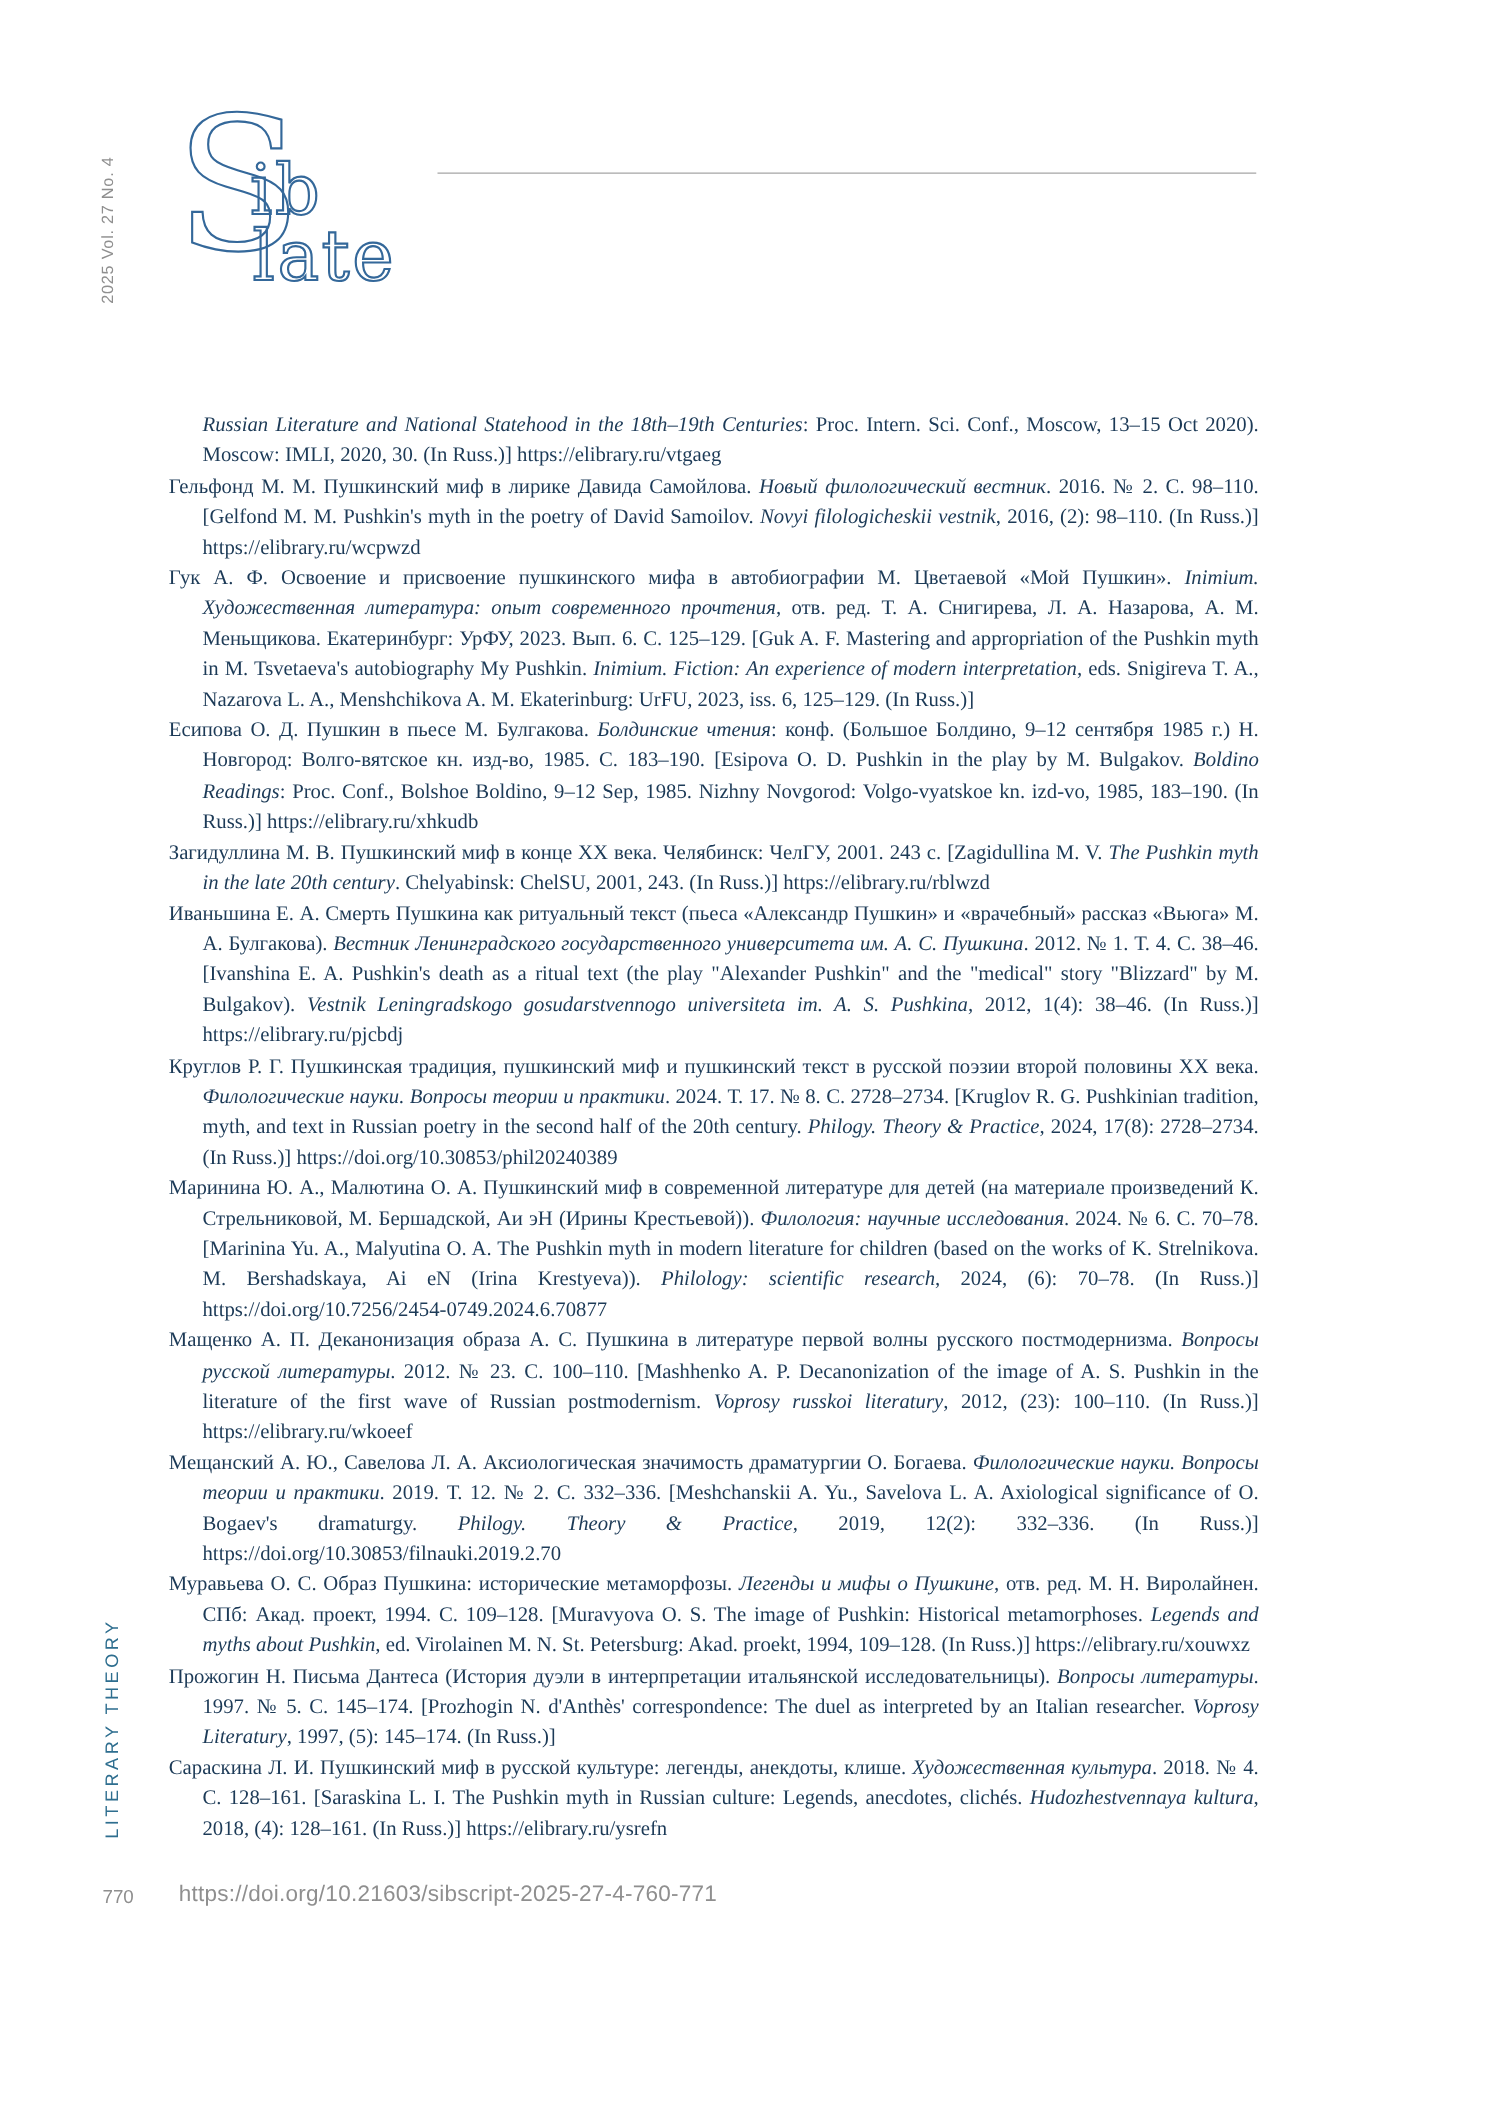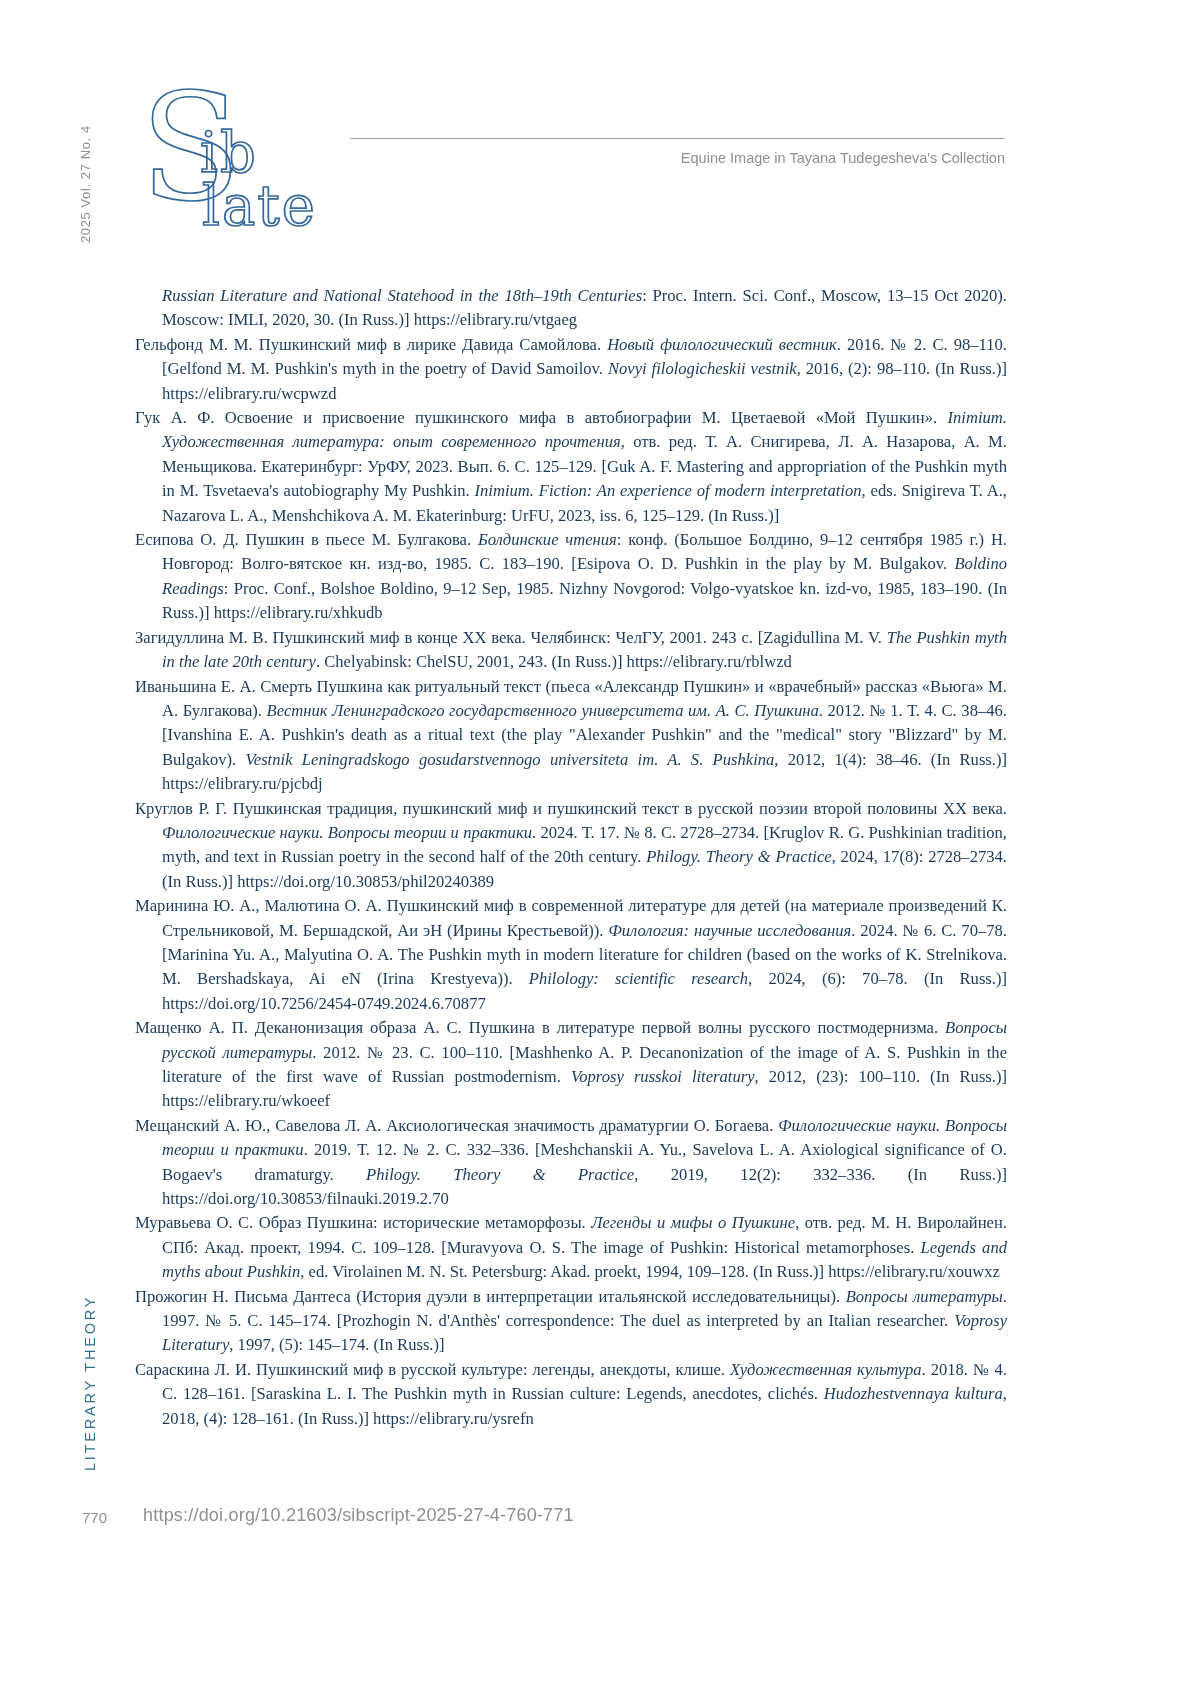--- a/index.html
+++ b/index.html
@@ -94,21 +94,21 @@
     color: #1c3a57;
   }
   .reference {
     font-size: 16.6px;
     line-height: 24.4px;
     text-align: justify;
     padding-left: 27px;
     text-indent: -27px;
     margin: 0;
   }
-  .reference.continuation { text-indent: 0; }
+  .reference.continuation { text-indent: 0; margin-top: 44px; }
   .reference em { font-style: italic; }
   .reference [data-name="reference-url"] { color: inherit; text-decoration: none; cursor: pointer; }
 
   
   .section-label {
     position: absolute;
     left: 82px;
     top: 1276px;
     height: 195px;
     font-family: "Liberation Sans", sans-serif;
@@ -142,21 +142,20 @@
   <div class="logo" data-name="journal-logo">
     <span class="logo-s logo-letter" data-name="logo-letter-s">S</span>
     <div class="logo-lines" data-name="logo-wordmark">
       <span class="logo-top logo-letter" data-name="logo-text-top">ib</span>
       <span class="logo-bottom logo-letter" data-name="logo-text-bottom">late</span>
     </div>
   </div>
 
   <div class="header-right" data-name="running-head">
     <div class="header-rule" data-name="header-rule"></div>
-    <div class="header-title" data-name="running-head-article-title">Equine Image in Tayana Tudegesheva's Collection</div>
   </div>
 
   <div class="content" data-name="references-list">
       <p class="reference continuation" data-name="reference-entry"><em data-name="reference-title-italic">Russian Literature and National Statehood in the 18th–19th Centuries</em><span data-name="reference-text">: Proc. Intern. Sci. Conf., Moscow, 13–15 Oct 2020). Moscow: IMLI, 2020, 30. (In Russ.)] </span><span data-name="reference-url">https://elibrary.ru/vtgaeg</span></p>
       <p class="reference" data-name="reference-entry"><span data-name="reference-text">Гельфонд М. М. Пушкинский миф в лирике Давида Самойлова. </span><em data-name="reference-title-italic">Новый филологический вестник</em><span data-name="reference-text">. 2016. № 2. С. 98–110. [Gelfond M. M. Pushkin's myth in the poetry of David Samoilov. </span><em data-name="reference-title-italic">Novyi filologicheskii vestnik</em><span data-name="reference-text">, 2016, (2): 98–110. (In Russ.)] </span><span data-name="reference-url">https://elibrary.ru/wcpwzd</span></p>
       <p class="reference" data-name="reference-entry"><span data-name="reference-text">Гук А. Ф. Освоение и присвоение пушкинского мифа в автобиографии М. Цветаевой «Мой Пушкин». </span><em data-name="reference-title-italic">Inimium. Художественная литература: опыт современного прочтения</em><span data-name="reference-text">, отв. ред. Т. А. Снигирева, Л. А. Назарова, А. М. Меньщикова. Екатеринбург: УрФУ, 2023. Вып. 6. С. 125–129. [Guk A. F. Mastering and appropriation of the Pushkin myth in M. Tsvetaeva's autobiography My Pushkin. </span><em data-name="reference-title-italic">Inimium. Fiction: An experience of modern interpretation</em><span data-name="reference-text">, eds. Snigireva T. A., Nazarova L. A., Menshchikova A. M. Ekaterinburg: UrFU, 2023, iss. 6, 125–129. (In Russ.)]</span></p>
       <p class="reference" data-name="reference-entry"><span data-name="reference-text">Есипова О. Д. Пушкин в пьесе М. Булгакова. </span><em data-name="reference-title-italic">Болдинские чтения</em><span data-name="reference-text">: конф. (Большое Болдино, 9–12 сентября 1985 г.) Н. Новгород: Волго-вятское кн. изд-во, 1985. С. 183–190. [Esipova O. D. Pushkin in the play by M. Bulgakov. </span><em data-name="reference-title-italic">Boldino Readings</em><span data-name="reference-text">: Proc. Conf., Bolshoe Boldino, 9–12 Sep, 1985. Nizhny Novgorod: Volgo-vyatskoe kn. izd-vo, 1985, 183–190. (In Russ.)] </span><span data-name="reference-url">https://elibrary.ru/xhkudb</span></p>
       <p class="reference" data-name="reference-entry"><span data-name="reference-text">Загидуллина М. В. Пушкинский миф в конце XX века. Челябинск: ЧелГУ, 2001. 243 с. [Zagidullina M. V. </span><em data-name="reference-title-italic">The Pushkin myth in the late 20th century</em><span data-name="reference-text">. Chelyabinsk: ChelSU, 2001, 243. (In Russ.)] </span><span data-name="reference-url">https://elibrary.ru/rblwzd</span></p>
       <p class="reference" data-name="reference-entry"><span data-name="reference-text">Иваньшина Е. А. Смерть Пушкина как ритуальный текст (пьеса «Александр Пушкин» и «врачебный» рассказ «Вьюга» М. А. Булгакова). </span><em data-name="reference-title-italic">Вестник Ленинградского государственного университета им. А. С. Пушкина</em><span data-name="reference-text">. 2012. № 1. Т. 4. С. 38–46. [Ivanshina E. A. Pushkin's death as a ritual text (the play "Alexander Pushkin" and the "medical" story "Blizzard" by M. Bulgakov). </span><em data-name="reference-title-italic">Vestnik Leningradskogo gosudarstvennogo universiteta im. A. S. Pushkina</em><span data-name="reference-text">, 2012, 1(4): 38–46. (In Russ.)] </span><span data-name="reference-url">https://elibrary.ru/pjcbdj</span></p>
       <p class="reference" data-name="reference-entry"><span data-name="reference-text">Круглов Р. Г. Пушкинская традиция, пушкинский миф и пушкинский текст в русской поэзии второй половины XX века. </span><em data-name="reference-title-italic">Филологические науки. Вопросы теории и практики</em><span data-name="reference-text">. 2024. Т. 17. № 8. С. 2728–2734. [Kruglov R. G. Pushkinian tradition, myth, and text in Russian poetry in the second half of the 20th century. </span><em data-name="reference-title-italic">Philogy. Theory &amp; Practice</em><span data-name="reference-text">, 2024, 17(8): 2728–2734. (In Russ.)] </span><span data-name="reference-url">https://doi.org/10.30853/phil20240389</span></p>

